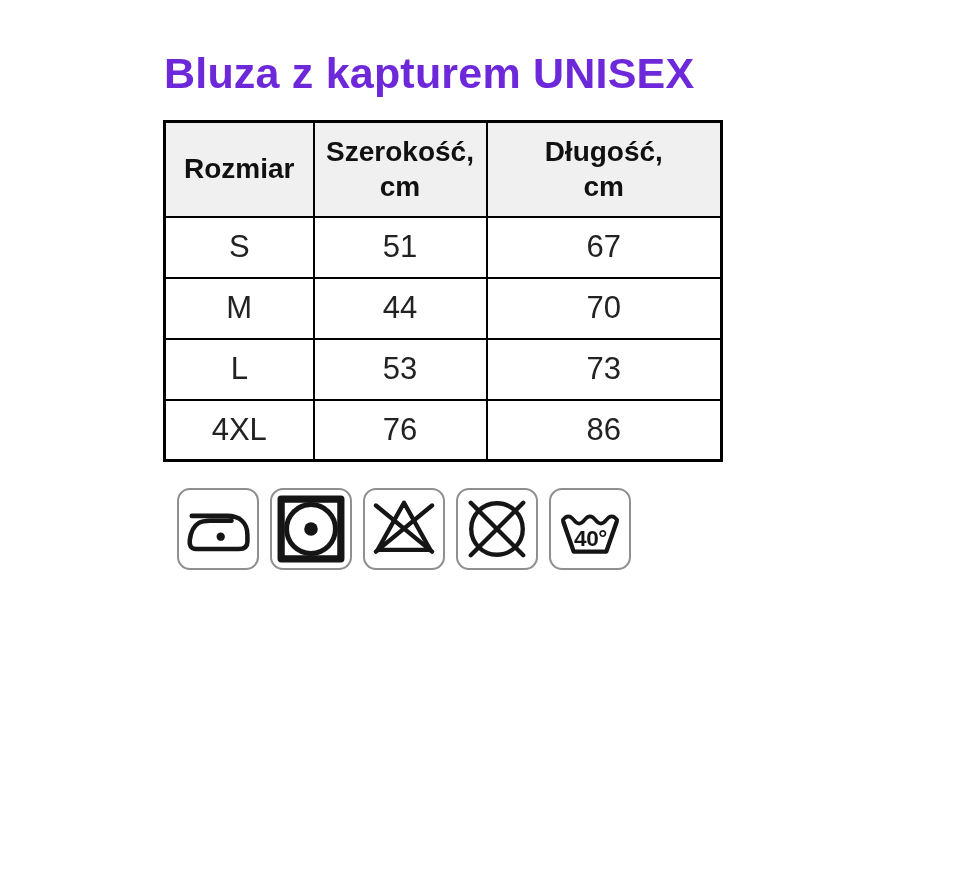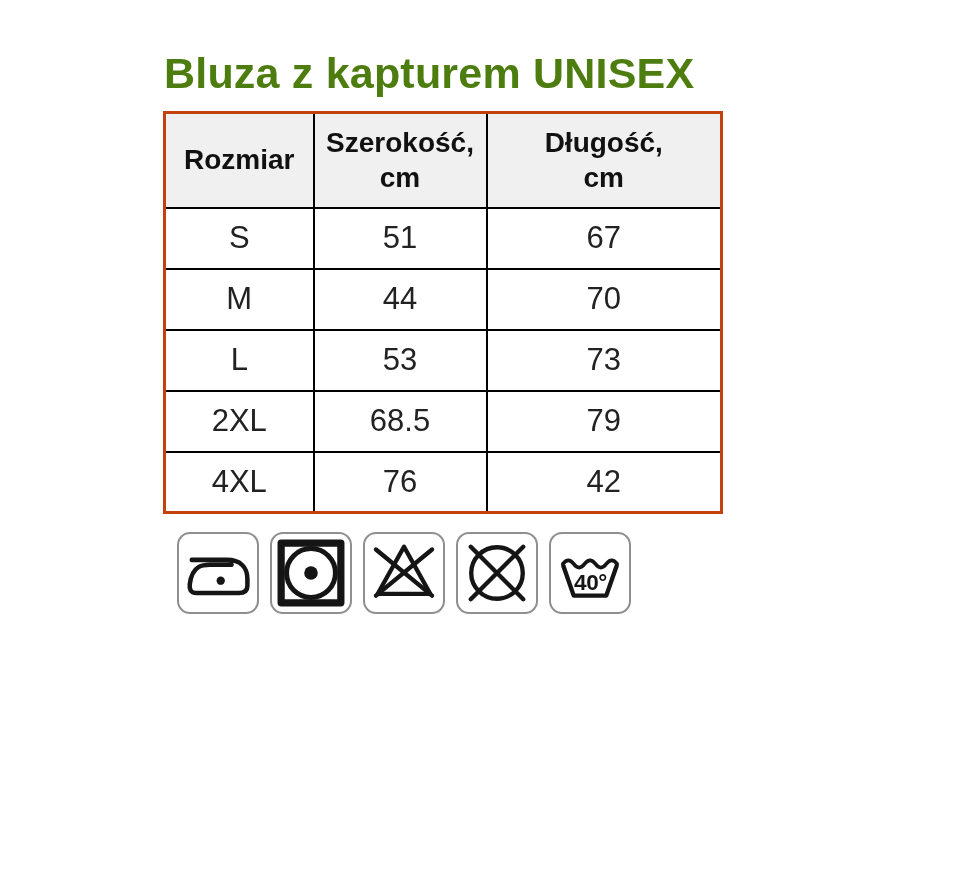--- a/index.html
+++ b/index.html
@@ -15,30 +15,30 @@
   .wrap {
     position: absolute;
     left: 163px;
     top: 0;
     width: 600px;
   }
   .page-title {
     margin: 50px 0 0 1px;
     font-size: 43px;
     font-weight: bold;
-    color: #4d7c0f;
+    color: #6d28d9;
     letter-spacing: 0.2px;
     line-height: 1.1;
     white-space: nowrap;
   }
   table.size-table {
     border-collapse: collapse;
     table-layout: fixed;
-    margin-top: 14px;
-    border: 3px solid #c2410c;
+    margin-top: 23px;
+    border: 3px solid #000000;
   }
   .size-table th, .size-table td {
     border: 2px solid #000000;
     text-align: center;
     vertical-align: middle;
     padding: 0;
   }
   .size-table col.c1 { width: 149px; }
   .size-table col.c2 { width: 173px; }
   .size-table col.c3 { width: 235px; }
@@ -66,20 +66,21 @@
   .care-box {
     width: 82px;
     height: 82px;
     box-sizing: border-box;
     border: 2.5px solid #8f8f8f;
     border-radius: 13px;
     background: #ffffff;
     display: flex;
     align-items: center;
     justify-content: center;
+    margin-top: 8px;
   }
   .care-box svg { width: 76px; height: 76px; display: block; }
   .glyph {
     stroke: #151515;
     fill: none;
     stroke-linecap: round;
     stroke-linejoin: round;
   }
   .wash-label {
     font-family: "Liberation Sans", sans-serif;
@@ -121,28 +122,23 @@
         <td>M</td>
         <td>44</td>
         <td>70</td>
       </tr>
       <tr>
         <td>L</td>
         <td>53</td>
         <td>73</td>
       </tr>
       <tr>
-        <td>2XL</td>
-        <td>68.5</td>
-        <td>79</td>
-      </tr>
-      <tr>
         <td>4XL</td>
         <td>76</td>
-        <td>42</td>
+        <td>86</td>
       </tr>
     </tbody>
   </table>
 
   <div class="care-row">
 
     <div class="care-box">
       <svg viewBox="0 0 84 84">
         <path class="glyph" stroke-width="5" d="M13 27.5 L52 27.5 C66 27.5 74.5 35 74.5 48.5 L74.5 56 C74.5 62 71 64 65 64 L18 64 C11.5 64 10.2 59.5 10.8 54.5 C11.8 46 14.5 39 20.5 35.5 C24 33.5 28 33 33 33 L57 33"></path>
         <circle cx="45" cy="50.5" r="4.6" fill="#151515" stroke="none"></circle>

